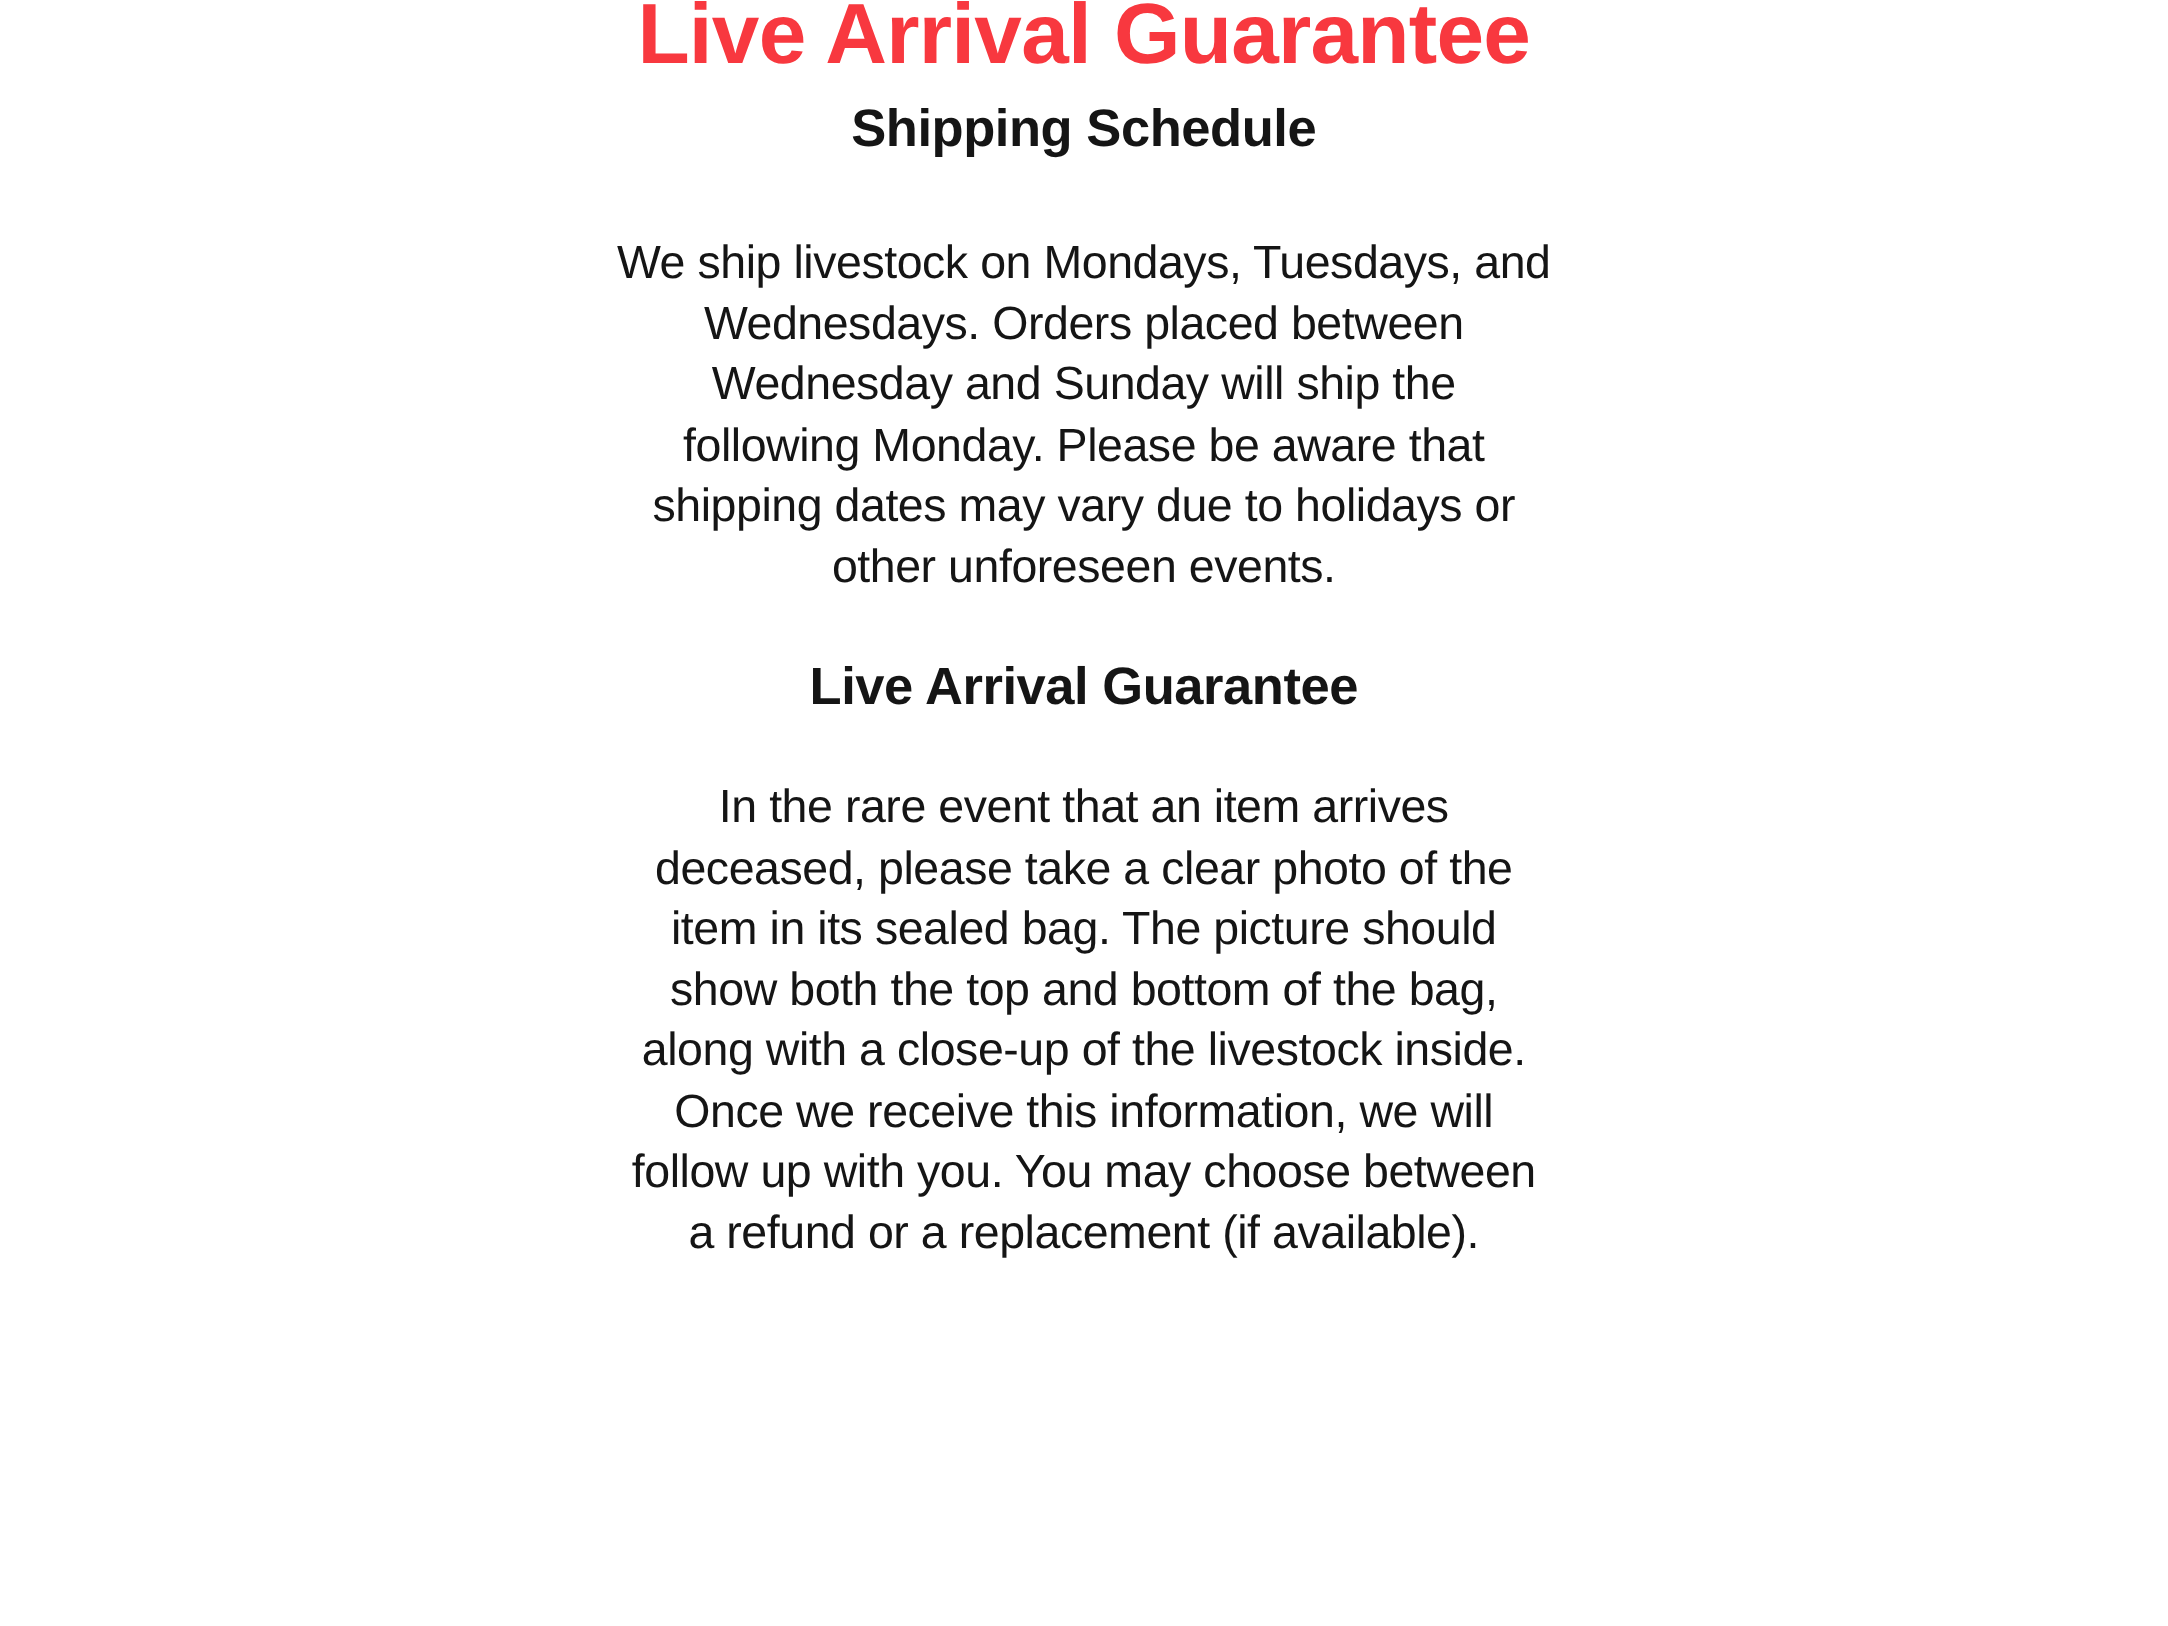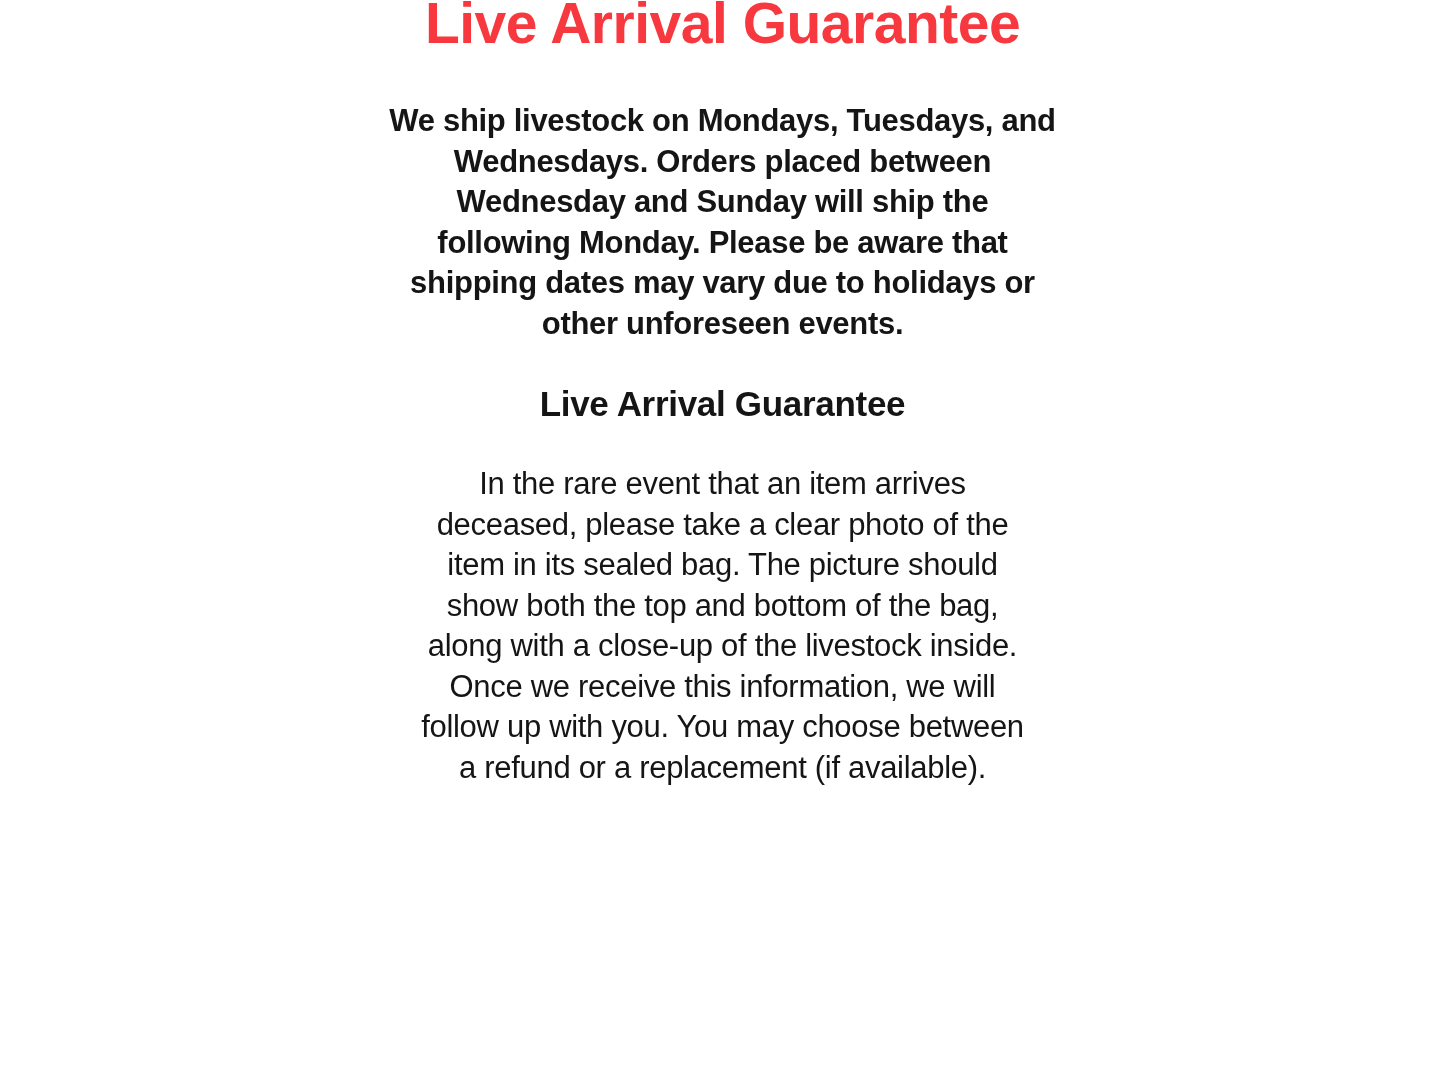--- a/index.html
+++ b/index.html
@@ -45,31 +45,32 @@
   .para {
     margin: 0 auto;
     max-width: 900px;
     font-size: 31px;
     line-height: 40.5px;
     font-weight: 400;
     letter-spacing: -0.3px;
     white-space: pre-line; 
     color: #151515;
   }
-  .para.p1 { margin-top: 47px; font-weight: bold; }
+  .para.p1 { margin-top: 47px; }
   .para.p2 { margin-top: 45px; }
   .para.p3 { margin-top: 38px; }
 </style>
 </head>
 <body>
 
 <div class="page">
 
   <h1 class="page-title">Live Arrival Guarantee</h1>
 
+  <h2 class="section-heading first">Shipping Schedule</h2>
 
   <p class="para p1">We ship livestock on Mondays, Tuesdays, and
 Wednesdays. Orders placed between
 Wednesday and Sunday will ship the
 following Monday. Please be aware that
 shipping dates may vary due to holidays or
 other unforeseen events.</p>
 
   <h2 class="section-heading second">Live Arrival Guarantee</h2>
 

